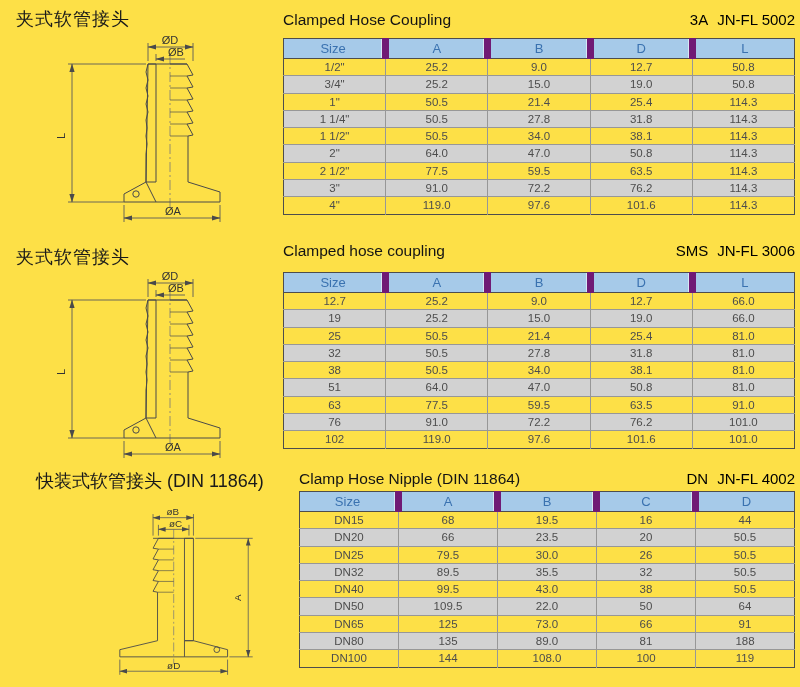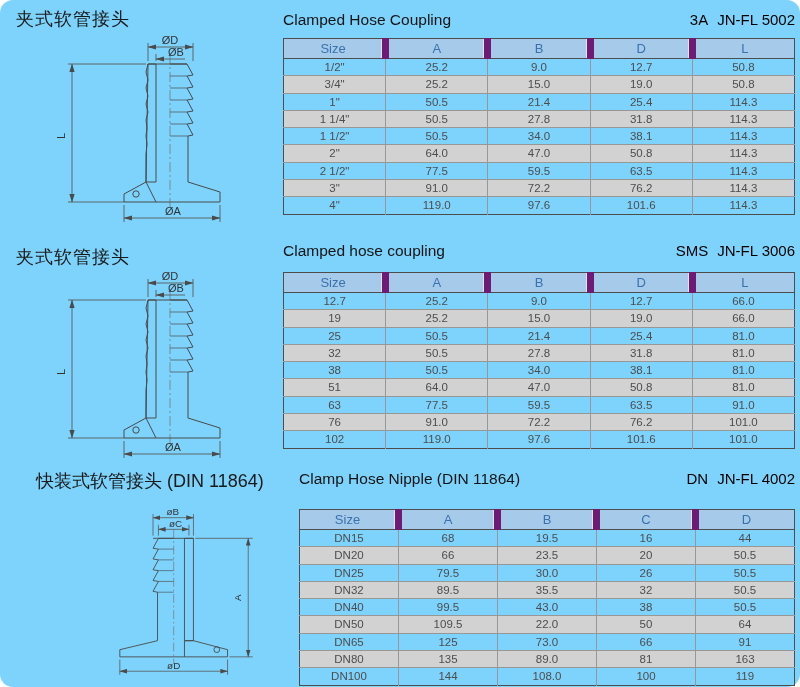--- a/index.html
+++ b/index.html
@@ -12,21 +12,21 @@
     --title-color:#1a1a1a;
     --draw:#4a4a4a;
   }
   *{margin:0;padding:0;box-sizing:border-box;}
   html,body{background:#fff;}
   body{
     width:800px;height:687px;overflow:hidden;
     font-family:"Liberation Sans","DejaVu Sans",sans-serif;
     color:var(--title-color);
   }
-  .page{width:800px;height:687px;background:#7dd3fc;position:relative;border-radius:13px;}
+  .page{width:800px;height:687px;background:#fde047;position:relative;}
   .section{display:flex;width:100%;}
   .sec-1{height:232px;}
   .sec-2{height:228px;}
   .sec-3{height:227px;padding-left:16px;}
   .left-col{width:283px;flex:0 0 283px;position:relative;}
   .cn-title{
     font-size:18px;line-height:22px;color:var(--title-color);
     padding-left:16px;letter-spacing:1px;white-space:nowrap;
   }
   .sec-1 .cn-title{padding-top:8px;}
@@ -36,21 +36,21 @@
   .sec-1 .drawing-wrap{margin:4px 0 0 52px;}
   .sec-2 .drawing-wrap{margin:2px 0 0 52px;}
   .sec-3 .drawing-wrap{margin:14px 0 0 40px;}
   .right-col{flex:1;padding:0 5px 0 0;}
   .title-row{
     display:flex;justify-content:space-between;align-items:center;
     height:21px;margin-bottom:0;
   }
   .sec-1 .title-row{margin-top:9px;margin-bottom:8px;}
   .sec-2 .title-row{margin-top:8px;margin-bottom:11px;}
-  .sec-3 .title-row{margin-top:8px;margin-bottom:20px;}
+  .sec-3 .title-row{margin-top:8px;margin-bottom:2px;}
   .en-title{font-size:15.5px;color:#141414;}
   .code{font-size:15px;font-weight:normal;color:#000;white-space:nowrap;}
   .code .std{margin-right:9px;}
   table.spec{
     width:100%;border-collapse:collapse;table-layout:fixed;
     border:1px solid var(--border-dark);
   }
   table.spec th{
     background:var(--header-bg);color:var(--header-text);
     font-weight:normal;font-size:13px;height:20px;
@@ -483,21 +483,21 @@
                 <td>125</td>
                 <td>73.0</td>
                 <td>66</td>
                 <td>91</td>
               </tr>
               <tr>
                 <td>DN80</td>
                 <td>135</td>
                 <td>89.0</td>
                 <td>81</td>
-                <td>163</td>
+                <td>188</td>
               </tr>
               <tr>
                 <td>DN100</td>
                 <td>144</td>
                 <td>108.0</td>
                 <td>100</td>
                 <td>119</td>
               </tr>
             </tbody>
           </table>

